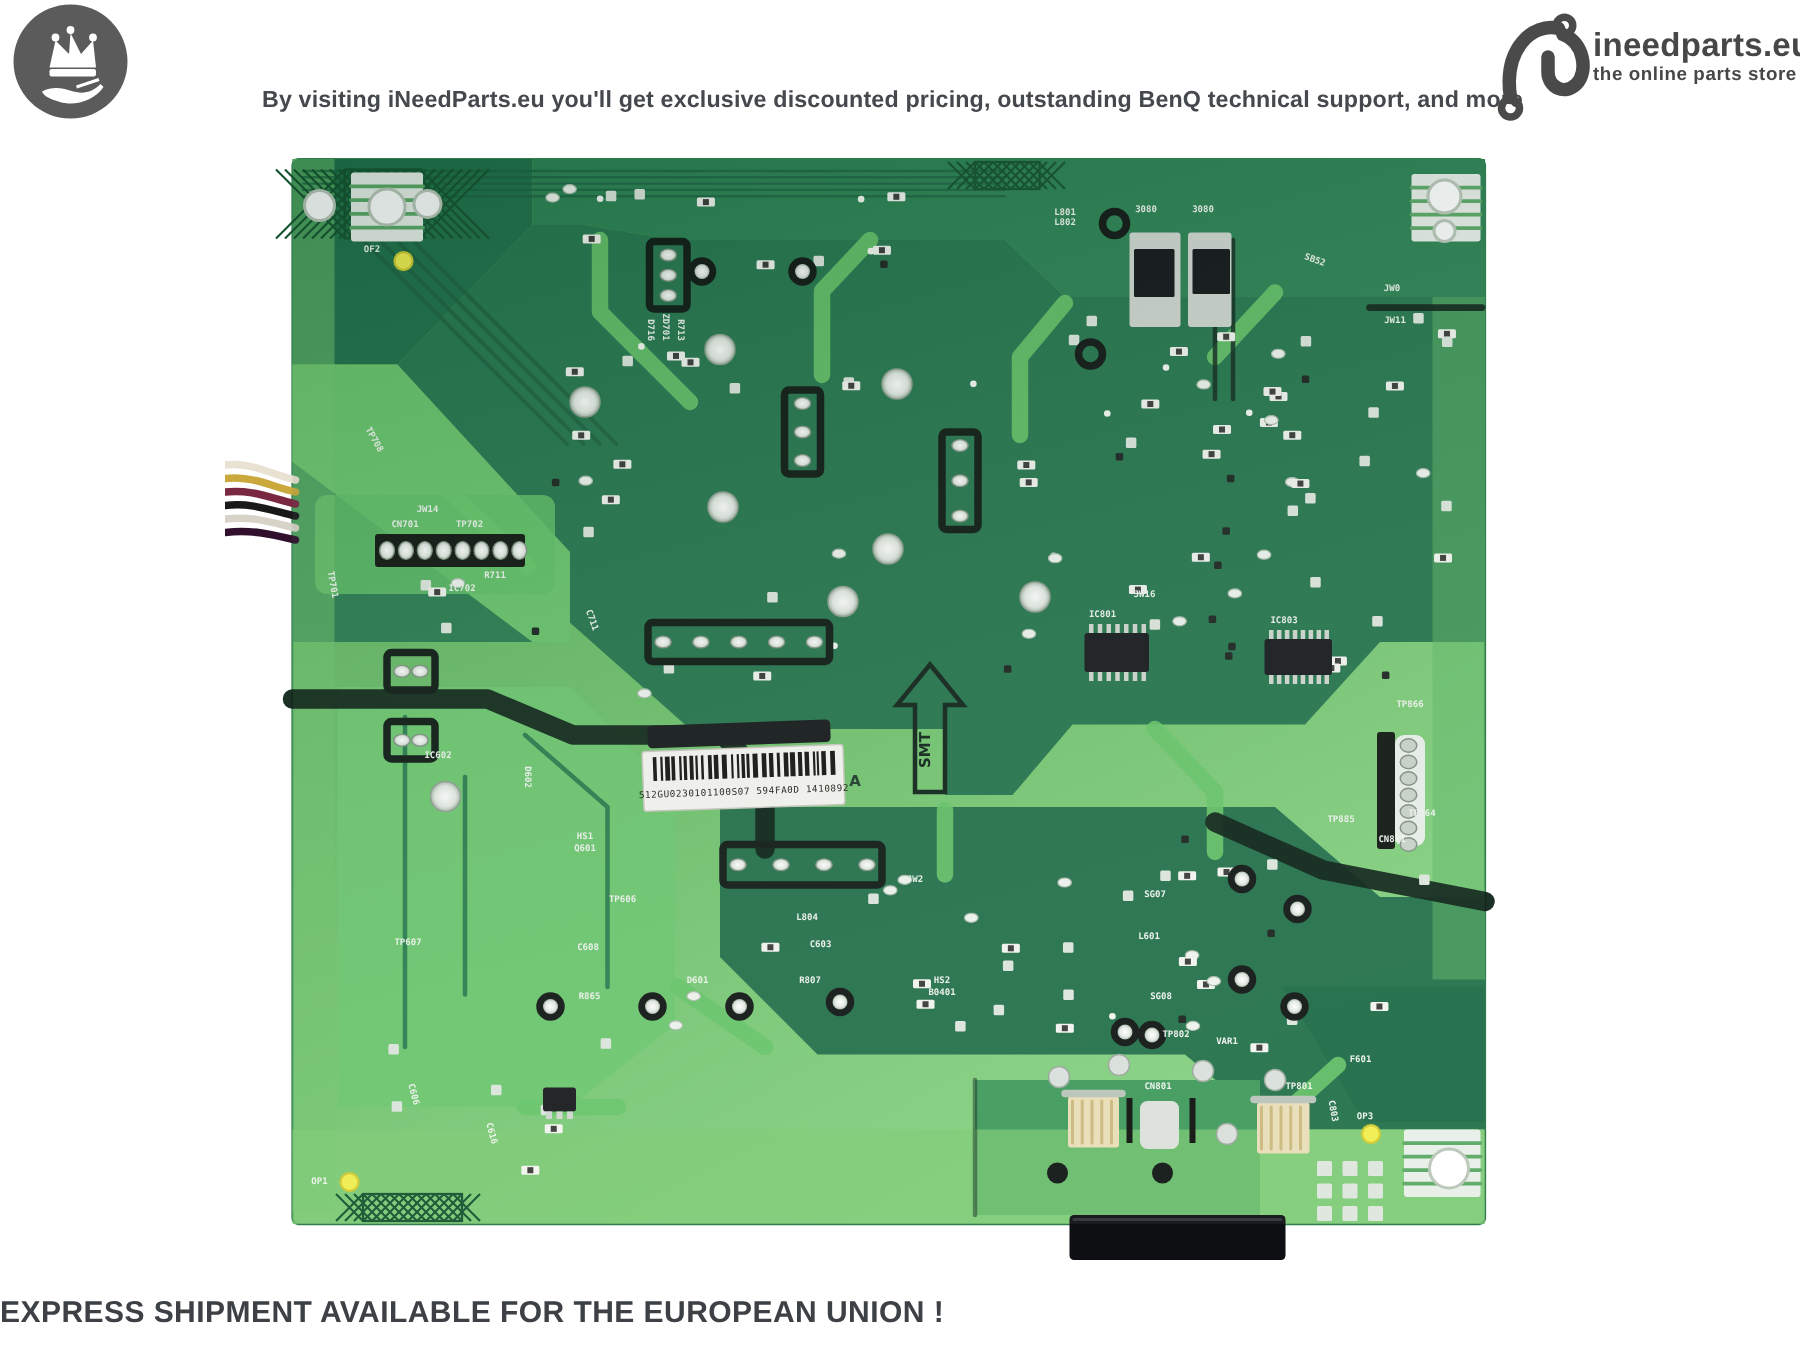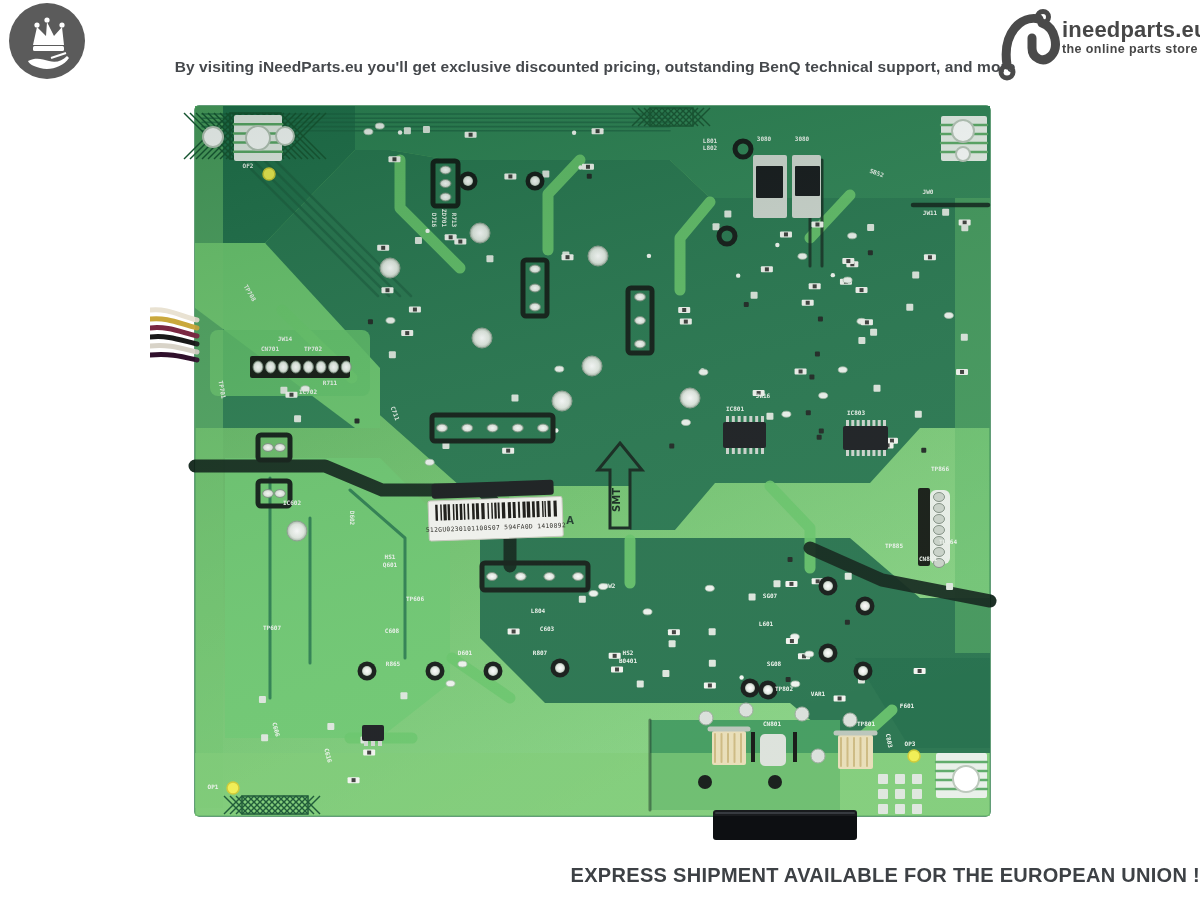--- a/index.html
+++ b/index.html
@@ -6,21 +6,21 @@
     font-family:"Liberation Sans", sans-serif;}
   .page{position:relative;width:1200px;height:900px;background:#fff;}
   .badge{position:absolute;left:6px;top:1px;width:82px;height:82px;}
   .tagline{position:absolute;left:150px;top:58px;width:890px;text-align:center;
     font-size:15.5px;font-weight:bold;color:#45484c;letter-spacing:.1px;}
   .brand{position:absolute;left:996px;top:4px;width:200px;height:76px;}
   .brand-glyph{position:absolute;left:0;top:2px;}
   .brand-text{position:absolute;left:66px;top:14px;line-height:1.05;color:#474747;}
   .brand-title{font-size:22px;font-weight:bold;letter-spacing:.2px;}
   .brand-subtitle{font-size:12.5px;font-weight:bold;letter-spacing:.4px;margin-top:2px;}
-  .footer{position:absolute;left:0;top:864px;width:1200px;text-align:right;
+  .footer{position:absolute;left:0;top:864px;width:1200px;text-align:left;
     font-size:20px;font-weight:bold;color:#3d4145;letter-spacing:.3px;}
   #pcb{position:absolute;left:150px;top:98px;}
 </style>
 </head>
 <body>
 
 <div class="page">
 
   <svg class="badge" width="82" height="82" viewBox="0 0 82 82">
     <circle cx="41" cy="40" r="38" fill="#5b5b5b"></circle>

